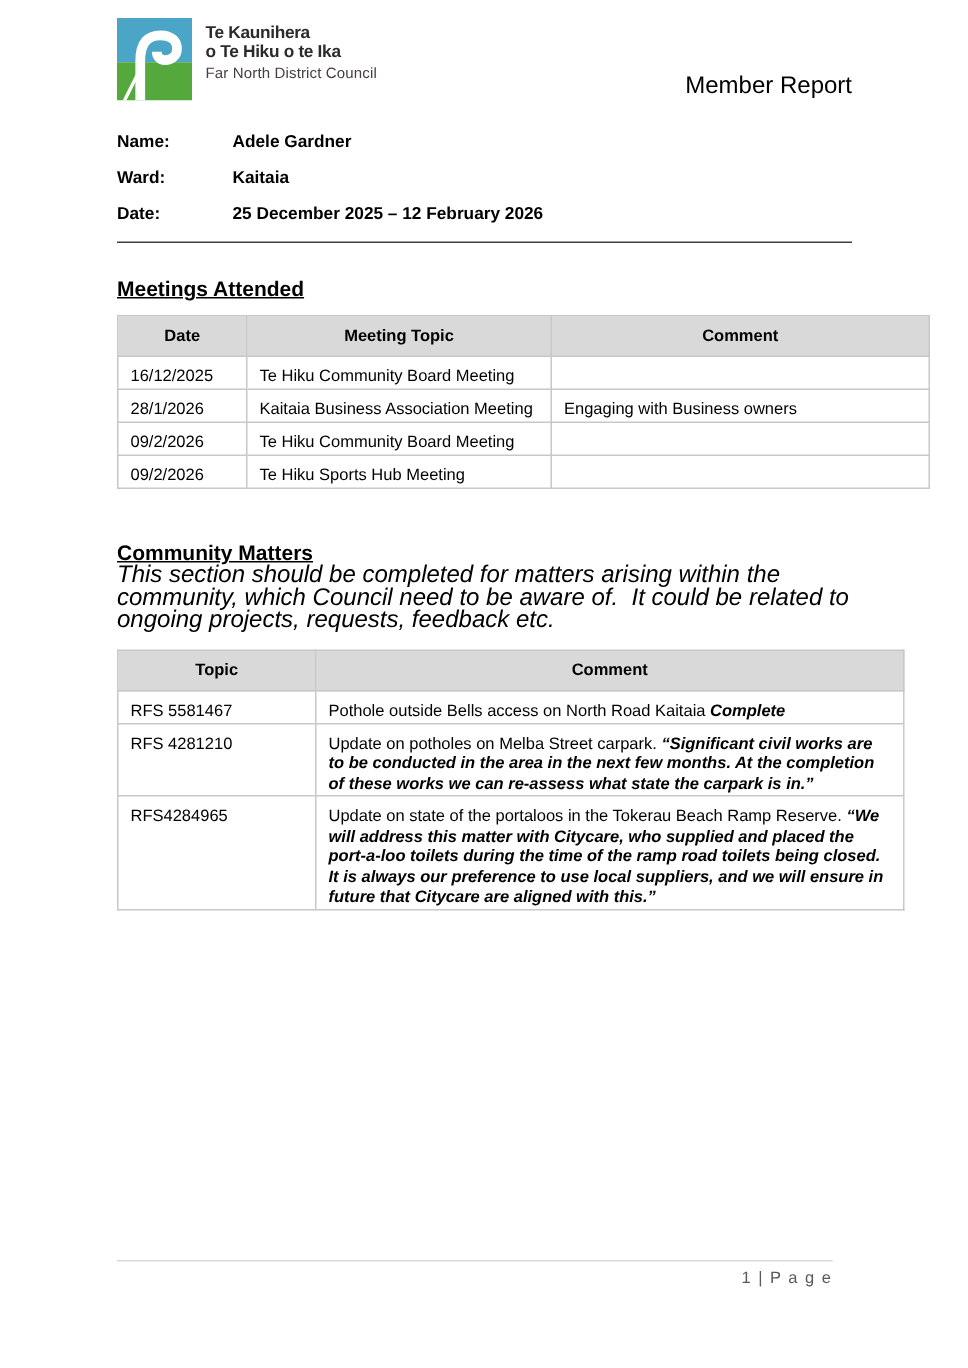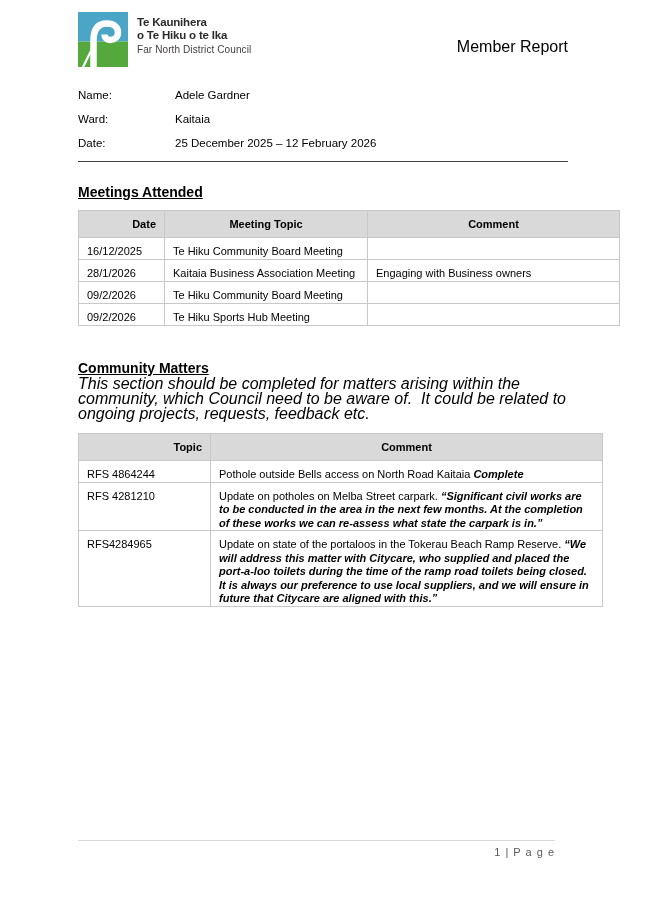--- a/index.html
+++ b/index.html
@@ -8,46 +8,46 @@
     width: 645px;
     height: 912px;
     background: #ffffff;
     font-family: "Liberation Sans", sans-serif;
     color: #000;
     overflow: hidden;
   }
   .content { padding: 12px 77px 0 78px; }
 
   
-  .header { display:flex; justify-content:space-between; align-items:flex-start; }
+  .header { display:flex; justify-content:space-between; align-items:flex-end; }
   .logo { display:flex; align-items:flex-start; gap:9px; }
   .logo-icon svg { width:50px; height:55px; display:block; }
   .logo-text { padding-top:4px; color:#2d2a2b; }
   .logo-title { font-weight:bold; font-size:11.5px; line-height:12.5px; letter-spacing:-0.2px; }
   .logo-sub { font-size:10px; color:#45403f; margin-top:3px; letter-spacing:0.1px; }
   .report-title { font-size:16px; margin-top:26px; }
 
   
   .info { margin-top:22px; }
-  .info-row { display:flex; font-weight:normal; font-size:11.5px; margin-bottom:12px;gap:20px; }
+  .info-row { display:flex; font-weight:bold; font-size:11.5px; margin-bottom:12px; }
   .info-label { width:77px; }
   .rule { border:none; border-top:1px solid #3f3f3f; margin:3px 0 0 0; }
 
   
   .section-heading {
     font-size:14px; font-weight:bold; text-decoration:underline;
     margin:22px 0 0 0;
   }
   .section-heading.community { margin-top:34px; }
 
   
   table { border-collapse:collapse; width:490px; font-size:11px; table-layout:fixed; }
   th, td { border:1px solid #c8c8c8; }
   thead th { background:#d9d9d9; font-weight:bold; padding:7px 8px; text-align:center; }
-  thead th.left { text-align:right; }
+  thead th.left { text-align:center; }
   tbody td { vertical-align:top; padding:7px 8px 0 8px; line-height:13.5px; }
   .meetings-table { margin-top:10px; }
   .meetings-table .col-date { width:69px; }
   .meetings-table .col-topic { width:186px; }
   .meetings-table .col-comment { width:235px; }
   .meetings-table tbody td { height:14px; }
   .community-table { margin-top:12px; }
   .community-table .col-topic { width:115px; }
   .community-table .col-comment { width:375px; }
   .intro { font-style:italic; font-size:16px; line-height:15px; margin:0 0 0 0; white-space:pre-wrap; }
@@ -142,21 +142,21 @@
     <p class="intro">This section should be completed for matters arising within the community, which Council need to be aware of.  It could be related to ongoing projects, requests, feedback etc.</p>
     <table class="community-table">
       <thead>
         <tr>
           <th class="col-topic left">Topic</th>
           <th class="col-comment">Comment</th>
         </tr>
       </thead>
       <tbody>
         <tr>
-          <td>RFS 4864244</td>
+          <td>RFS 5581467</td>
           <td><span>Pothole outside Bells access on North Road Kaitaia </span><span class="bi">Complete</span></td>
         </tr>
         <tr>
           <td>RFS 4281210</td>
           <td><span>Update on potholes on Melba Street carpark. </span><span class="bi">“Significant civil works are to be conducted in the area in the next few months. At the completion of these works we can re-assess what state the carpark is in.”</span></td>
         </tr>
         <tr>
           <td>RFS4284965</td>
           <td><span>Update on state of the portaloos in the Tokerau Beach Ramp Reserve. </span><span class="bi">“We will address this matter with Citycare, who supplied and placed the port-a-loo toilets during the time of the ramp road toilets being closed. It is always our preference to use local suppliers, and we will ensure in future that Citycare are aligned with this.”</span></td>
         </tr>

